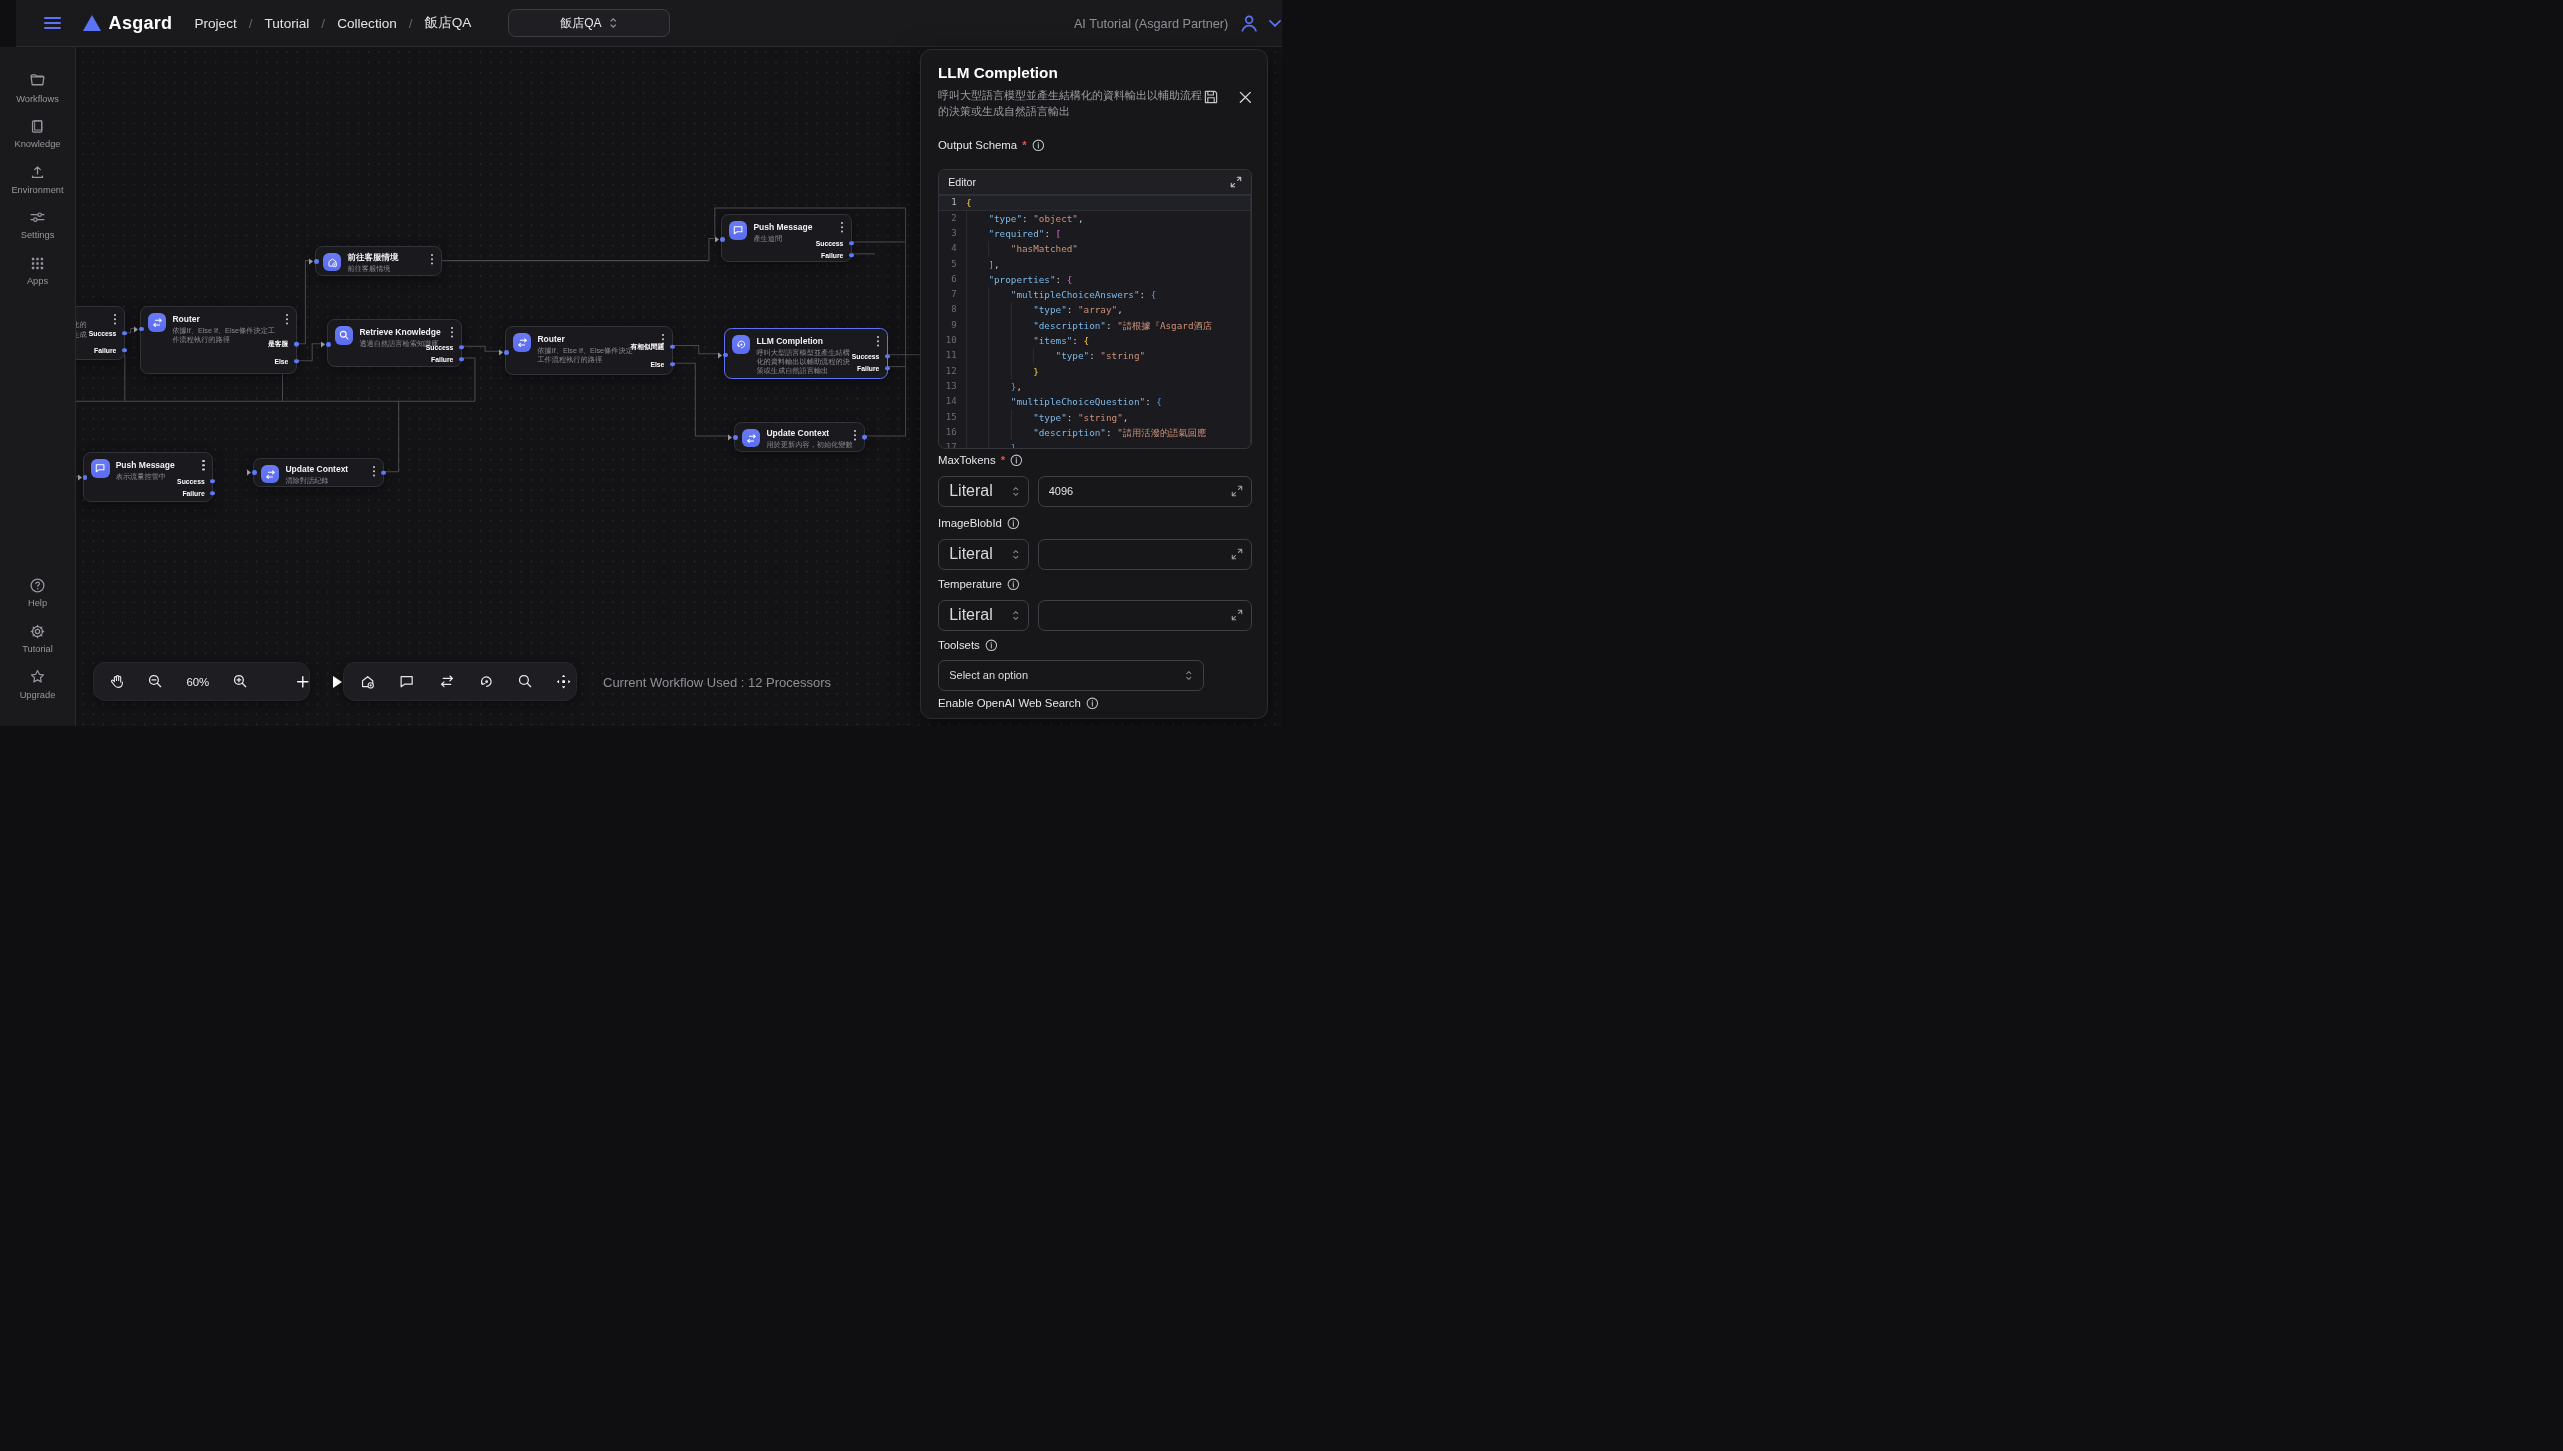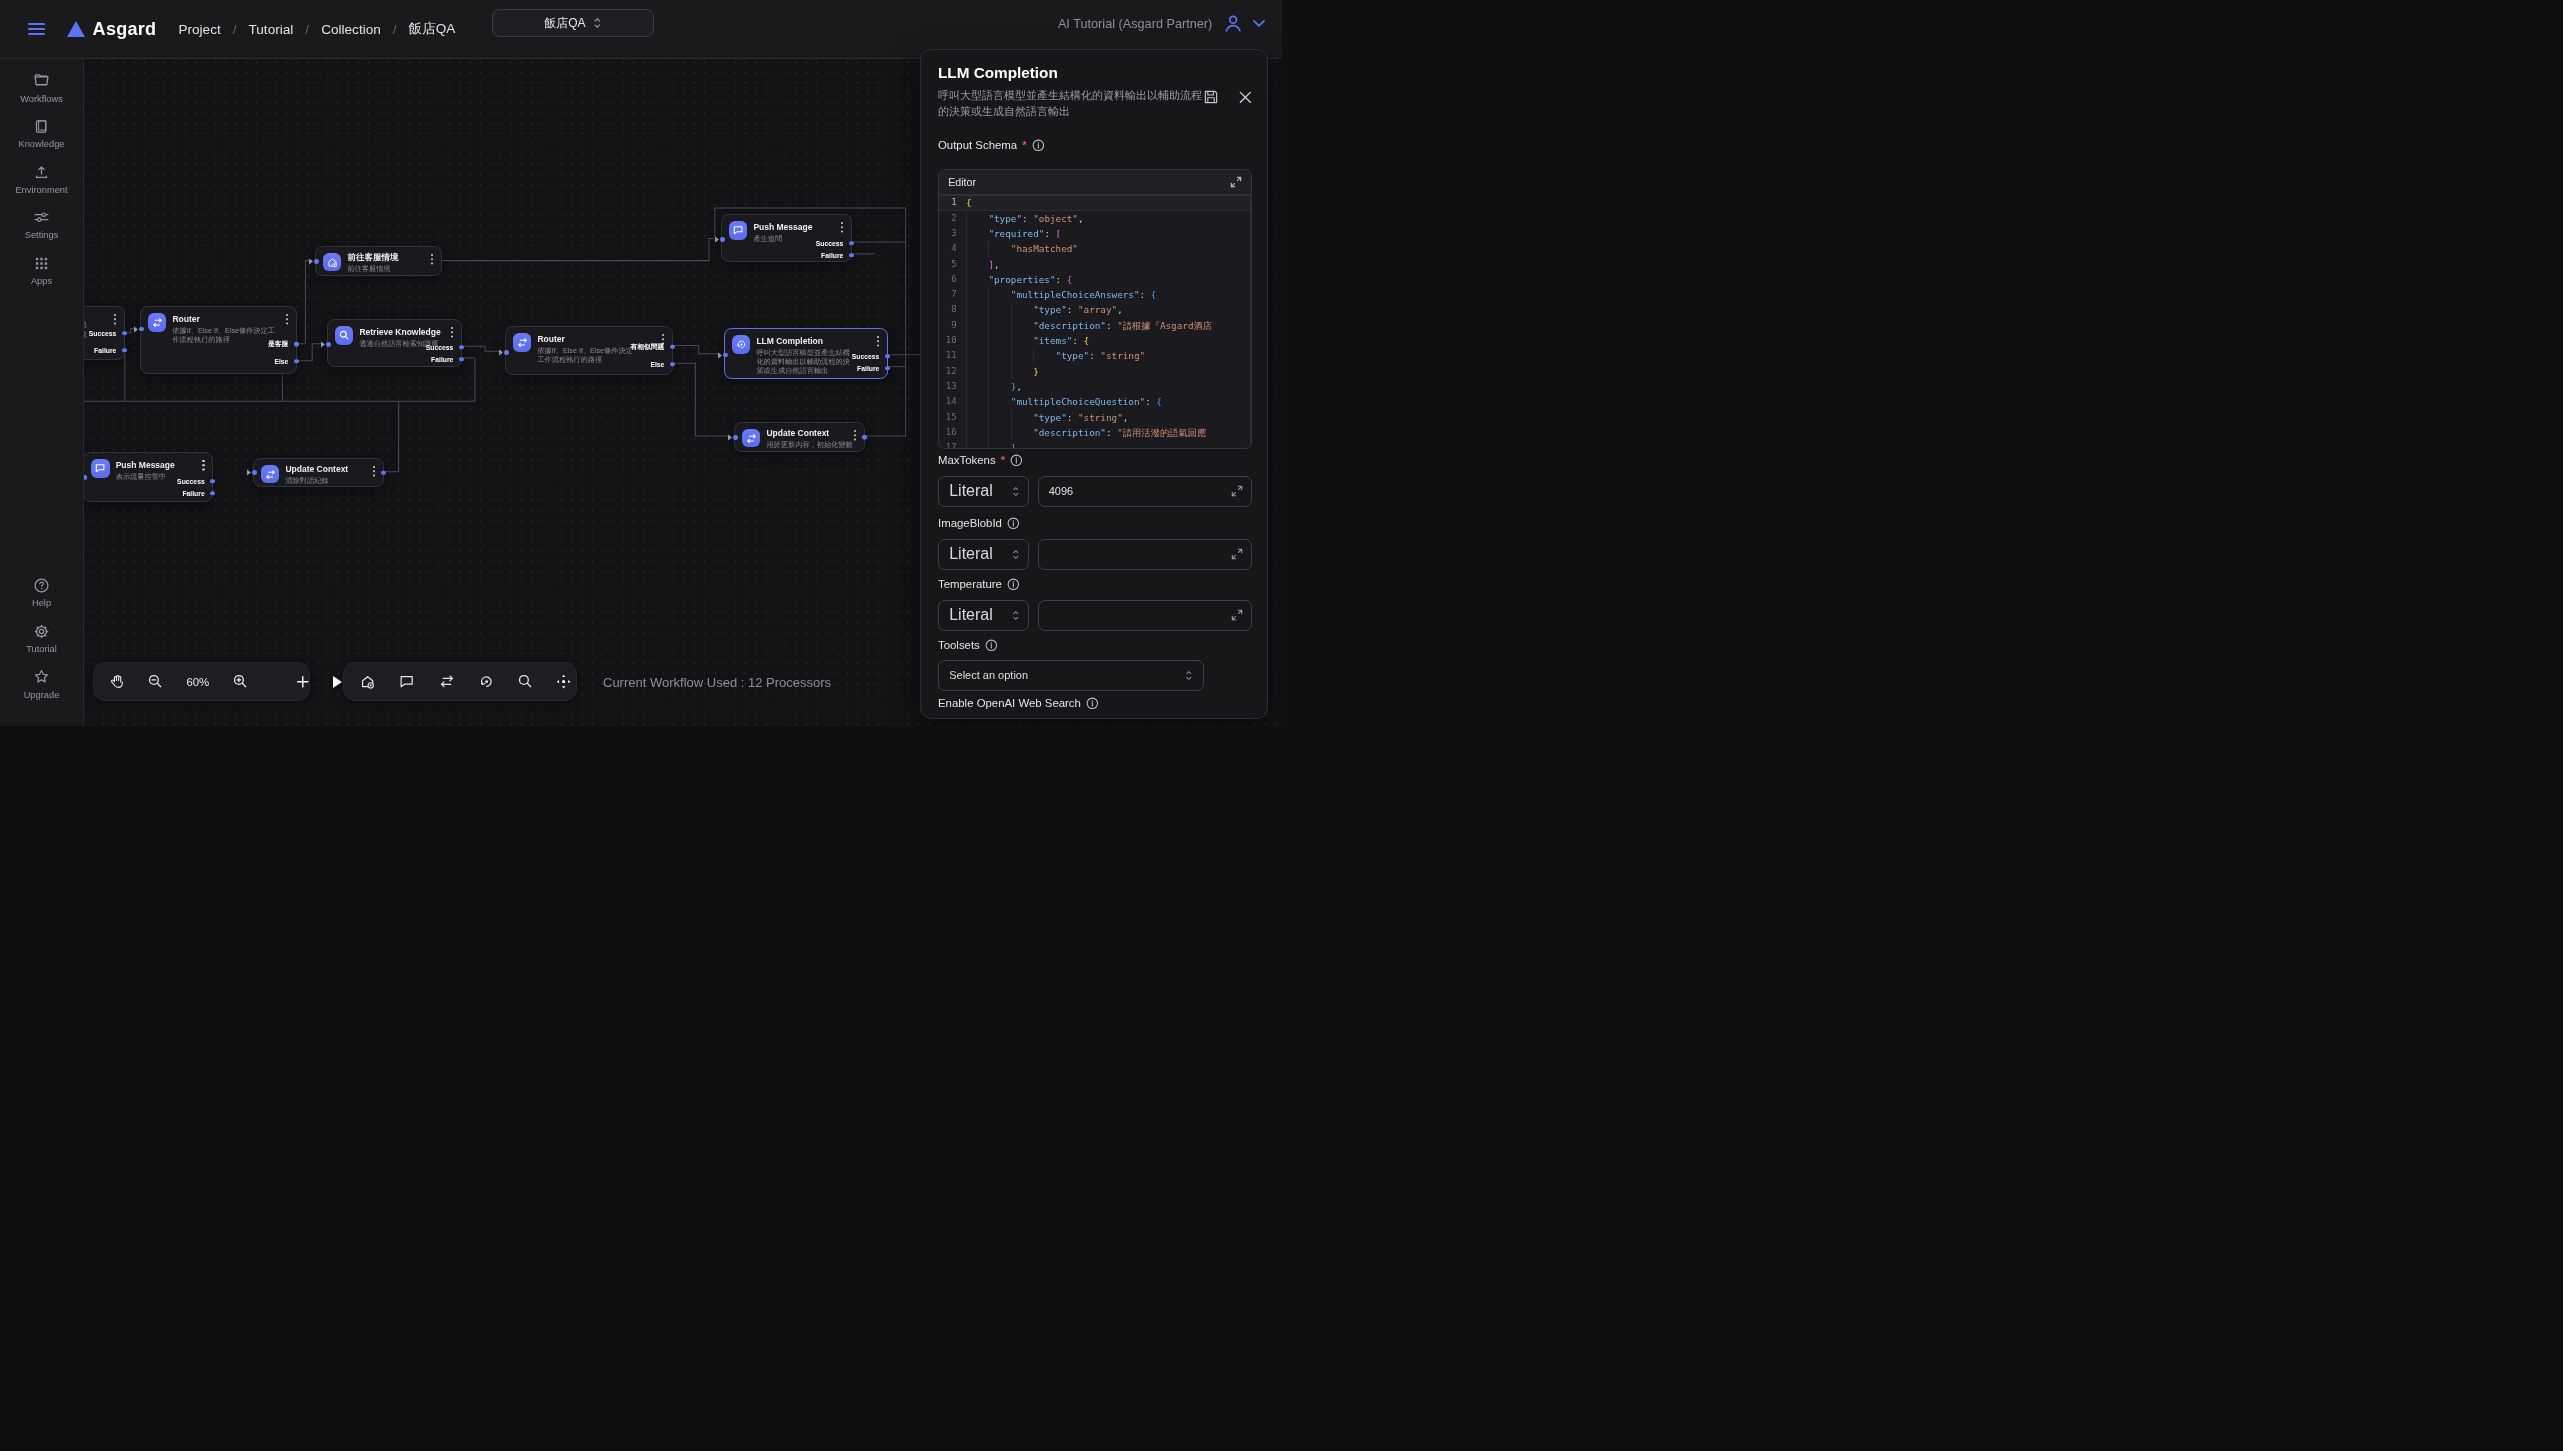--- a/index.html
+++ b/index.html
@@ -1,37 +1,37 @@
 <!DOCTYPE html>
 <html style="font-size:13.6px"><head>
 <meta charset="utf-8">
 <style>
   * { margin:0; padding:0; box-sizing:border-box; }
   html,body { background:#0f0f11; }
   body { width:1282px; height:726px; position:relative; overflow:hidden;
          font-family:"Liberation Sans", sans-serif; color:#e7e7ea; }
 
   
-  .tb { position:absolute; left:0; top:0; width:1282px; height:59px; background:#1a1a1d;
+  .tb { position:absolute; left:16px; top:0; width:1282px; height:47px; background:#1a1a1d;
         border-bottom:0.8px solid #2a2a2e; display:flex; align-items:center; z-index:20; }
   .burger { width:17px; height:12px; margin-left:28px; display:flex; flex-direction:column; justify-content:space-between; cursor:pointer; }
   .burger i { height:2.1px; border-radius:1.7px; background:#5b74f5; }
   .logo { display:flex; align-items:center; gap:7.6px; margin-left:22px; }
   .tri { width:0; height:0; border-left:9.3px solid transparent; border-right:9.3px solid transparent; border-bottom:16px solid #5b74f5; }
   .logotxt { font-size:18px; font-weight:700; letter-spacing:0.3px; color:#fff; }
   .crumbs { display:flex; align-items:center; gap:12px; margin-left:22px; font-size:13.6px; color:#e2e2e6; }
   .crumbs .sep { color:#63636a; }
   .wfpill { position:absolute; left:492px; top:9.3px; width:162px; height:28px; border:0.8px solid #3c3c43;
             border-radius:7.6px; background:#1f1f23; display:flex; align-items:center; justify-content:center; gap:7.6px;
             font-size:12px; color:#e8e8ea; cursor:pointer; }
   .tbright { position:absolute; right:17px; top:0; height:47px; display:flex; align-items:center; gap:10.2px; }
   .acct { font-size:12.7px; color:#8f8f96; }
 
   
-  .side { position:absolute; left:0; top:47px; bottom:0; width:84px; background:#1a1a1d;
+  .side { position:absolute; left:0; top:47px; bottom:0; width:76px; background:#1a1a1d;
           border-right:0.8px solid #28282c; display:flex; flex-direction:column; align-items:center;
           padding:25.4px 0 12px; z-index:15; }
   .sitem { display:flex; flex-direction:column; align-items:center; gap:4.2px; margin-bottom:14.4px;
            color:#96969e; cursor:pointer; }
   .sitem .lb { font-size:9.3px; }
   .spacer { flex:1; }
   .sicon { width:17px; height:17px; display:block; }
 
   
   .canvas { position:absolute; left:68px; top:47px; right:0; bottom:0; overflow:hidden;

